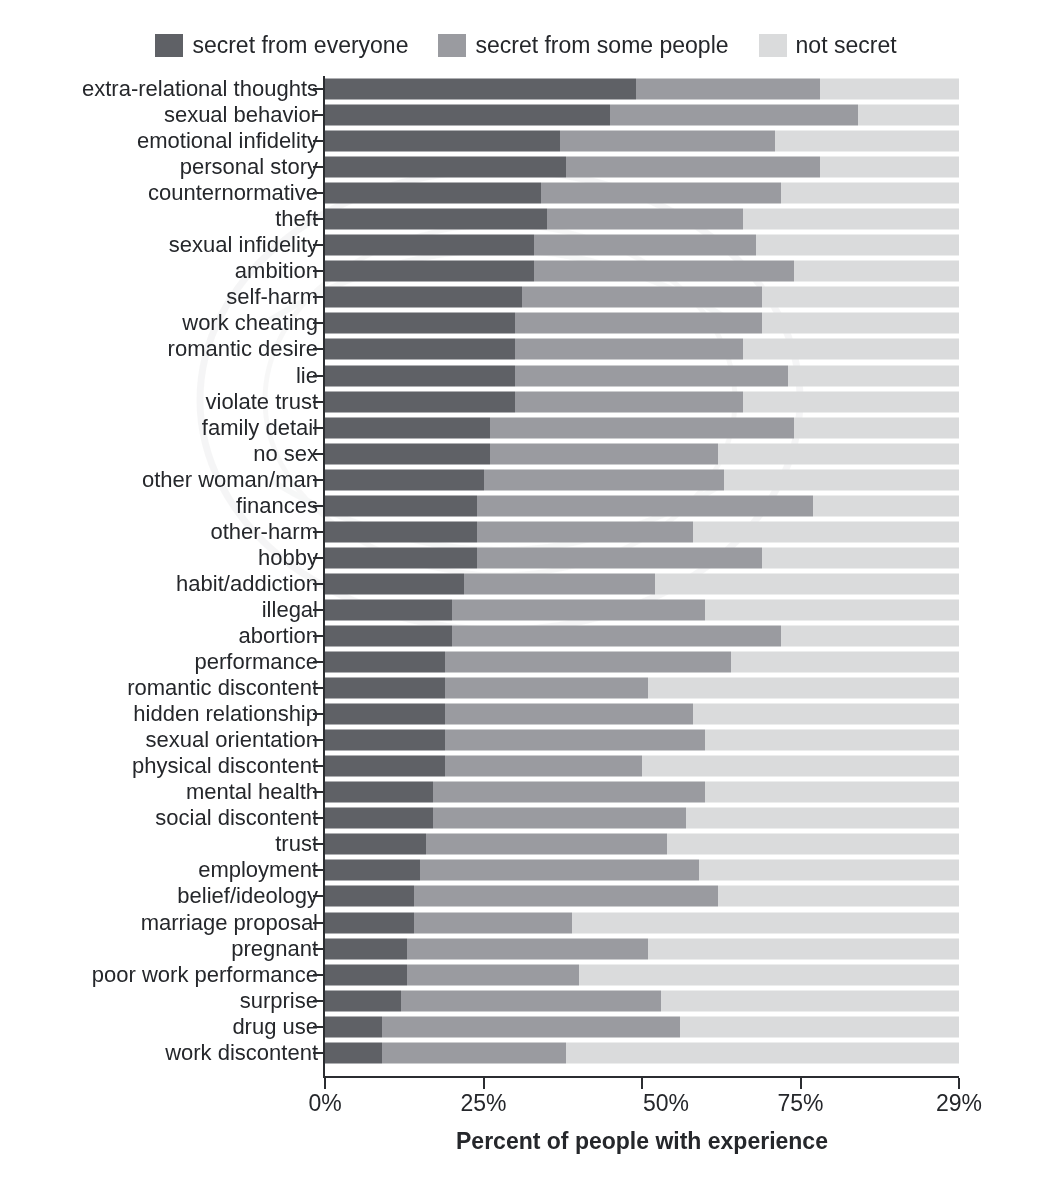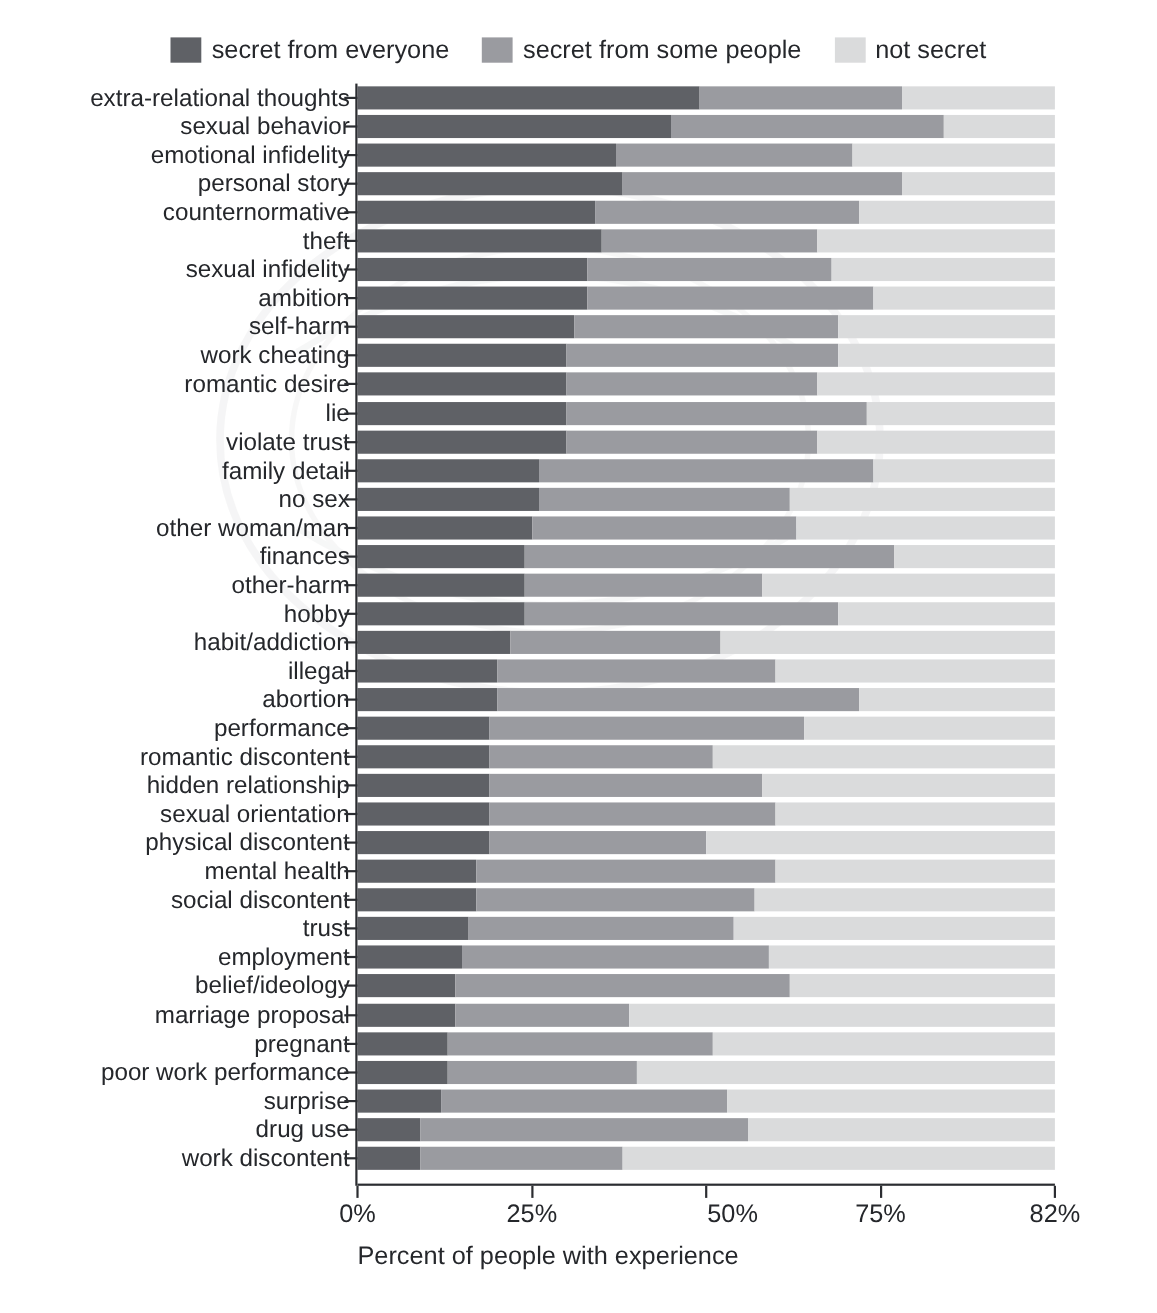--- a/index.html
+++ b/index.html
@@ -128,24 +128,25 @@
     line-height: 26px;
     color: #25272b;
     transform: translateX(-50%);
     white-space: nowrap;
   }
   #xlabel {
     position: absolute;
     left: 325px;
     top: 1128px;
     width: 634px;
-    text-align: left;
+    text-align: center;
     font-size: 23px;
     line-height: 26px;
     color: #25272b;
+    font-weight: bold;
   }
 
   
   #watermark {
     position: absolute;
     left: 150px;
     top: 120px;
     width: 700px;
     height: 560px;
     pointer-events: none;
@@ -529,17 +530,17 @@
   <div id="axis-ticks">
       <div class="xtick" style="left: 324px;"></div>
       <div class="xtick-label" style="left: 325px;">0%</div>
       <div class="xtick" style="left: 482.5px;"></div>
       <div class="xtick-label" style="left: 483.5px;">25%</div>
       <div class="xtick" style="left: 641px;"></div>
       <div class="xtick-label" style="left: 642px; margin-left: 24px;">50%</div>
       <div class="xtick" style="left: 799.5px;"></div>
       <div class="xtick-label" style="left: 800.5px;">75%</div>
       <div class="xtick" style="left: 958px;"></div>
-      <div class="xtick-label" style="left: 959px;">82%</div>
+      <div class="xtick-label" style="left: 959px;">29%</div>
     </div>
   <div id="xlabel">Percent of people with experience</div>
 
 </div>
 
 </body></html>

